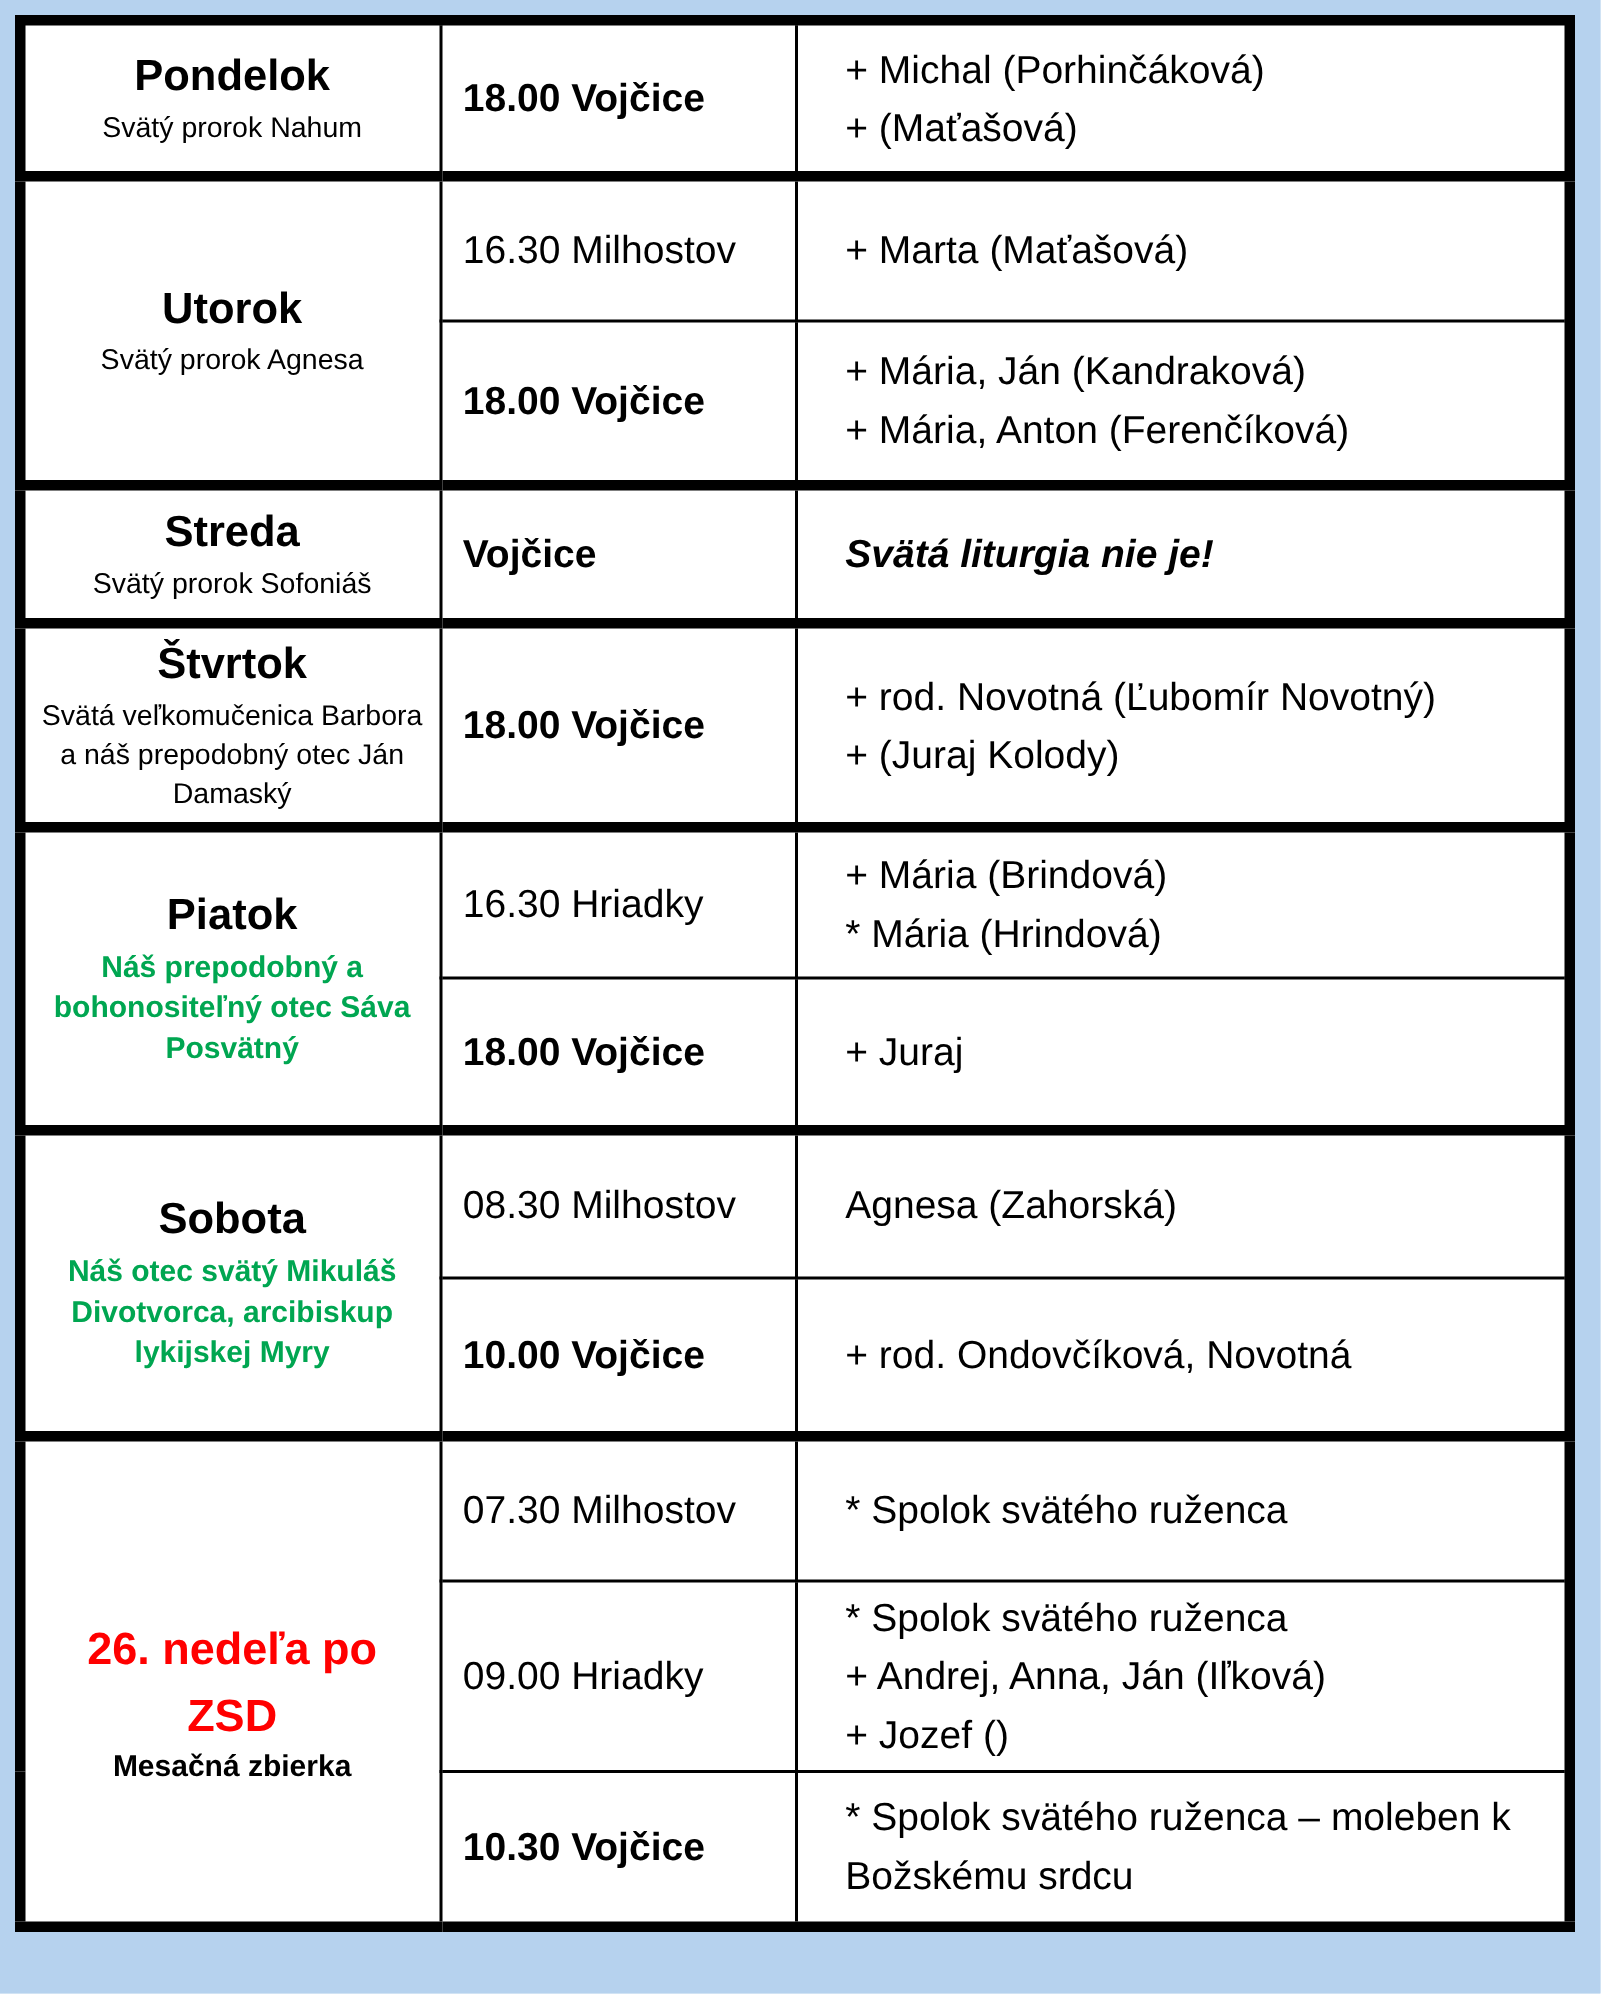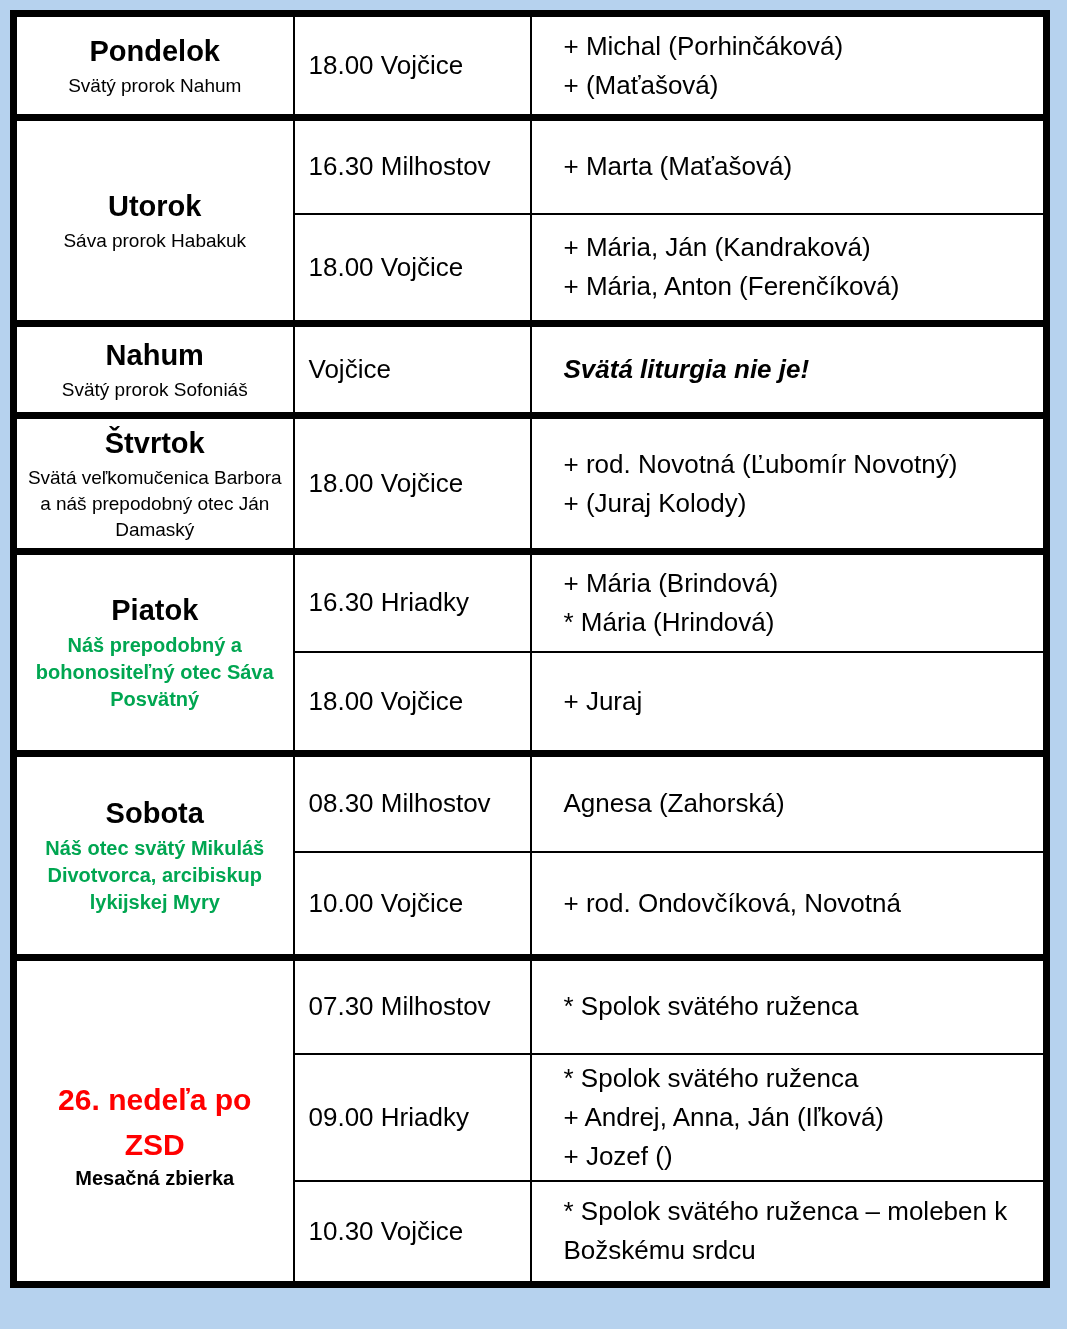--- a/index.html
+++ b/index.html
@@ -67,21 +67,21 @@
     margin-top: 24px;
   }
   .sunday-sub {
     font-weight: bold;
     font-size: 20px;
   }
   .time-cell {
     font-size: 26px;
     padding-left: 14px;
   }
-  .time-cell.bold { font-weight: normal; }
+  .time-cell.bold { font-weight: bold; }
   .int-cell {
     font-size: 26px;
     line-height: 1.5;
     padding-left: 32px;
     padding-right: 12px;
   }
   .int-cell.note {
     text-align: left;
     font-weight: bold;
     font-style: italic;
@@ -110,40 +110,40 @@
           <div>+ Michal (Porhinčáková)</div>
           <div>+ (Maťašová)</div>
         </td>
       </tr>
     </tbody>
 
     <tbody>
       <tr style="height:96px">
         <td class="day-cell" rowspan="2">
           <div class="day-name">Utorok</div>
-          <div class="feast">Sáva prorok Habakuk</div>
+          <div class="feast">Svätý prorok Agnesa</div>
         </td>
         <td class="time-cell">16.30 Milhostov</td>
         <td class="int-cell">
           <div>+ Marta (Maťašová)</div>
         </td>
       </tr>
       <tr class="sec-end" style="height:110px">
         <td class="time-cell bold">18.00 Vojčice</td>
         <td class="int-cell">
           <div>+ Mária, Ján (Kandraková)</div>
           <div>+ Mária, Anton (Ferenčíková)</div>
         </td>
       </tr>
     </tbody>
 
     <tbody>
       <tr class="sec-end" style="height:92px">
         <td class="day-cell">
-          <div class="day-name">Nahum</div>
+          <div class="day-name">Streda</div>
           <div class="feast">Svätý prorok Sofoniáš</div>
         </td>
         <td class="time-cell bold">Vojčice</td>
         <td class="int-cell note">Svätá liturgia nie je!</td>
       </tr>
     </tbody>
 
     <tbody>
       <tr class="sec-end" style="height:126px">
         <td class="day-cell">

